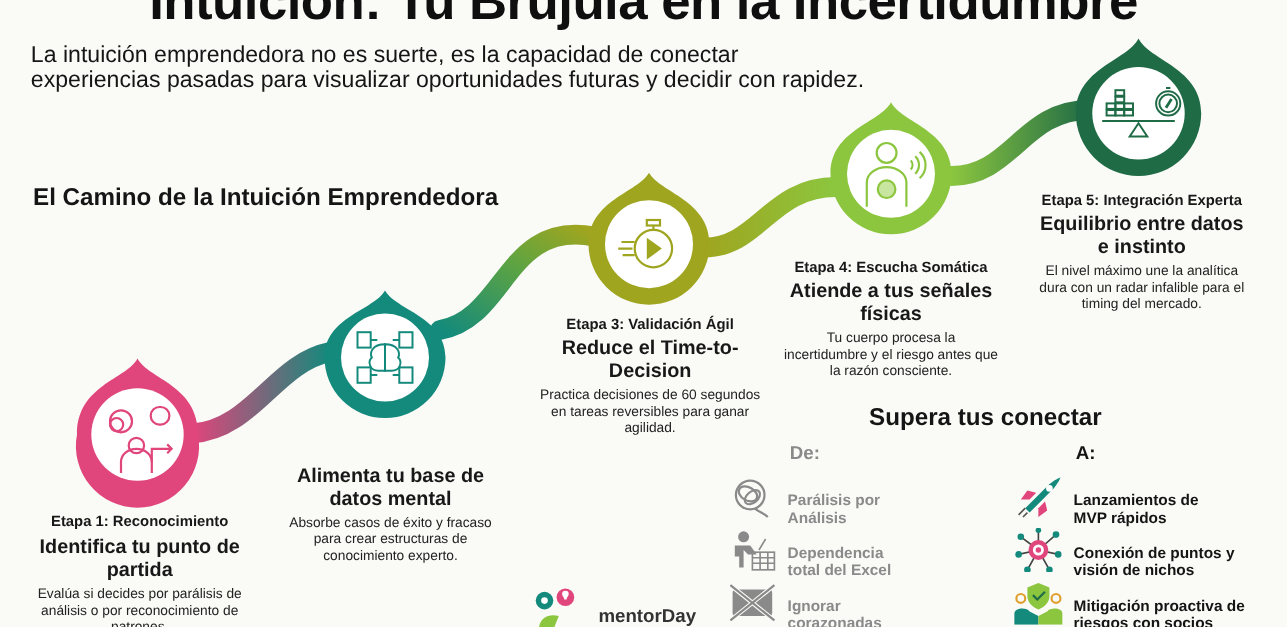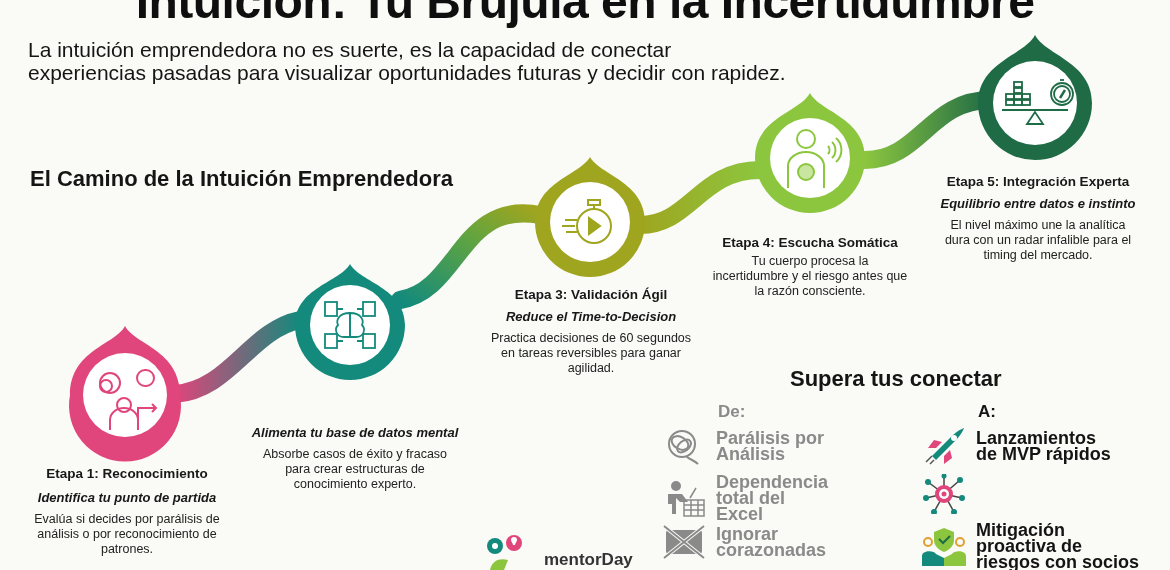--- a/index.html
+++ b/index.html
@@ -4,26 +4,26 @@
 <style>
   * { box-sizing: border-box; margin: 0; padding: 0; }
   html, body { width: 1170px; height: 570px; overflow: hidden; }
   body { background: #fafaf7; font-family: "Liberation Sans", "DejaVu Sans", sans-serif; color: #141414; position: relative; }
   .title { position: absolute; left: 0; right: 0; top: -26px; text-align: center; font-size: 48px; font-weight: 700; letter-spacing: -0.5px; color: #0f0f0f; white-space: nowrap; }
   .intro { position: absolute; left: 28px; top: 38px; width: 760px; font-size: 21px; line-height: 23px; color: #151515; }
   .section-title { position: absolute; left: 30px; top: 166px; font-size: 22px; font-weight: 700; color: #151515; }
   svg.path { position: absolute; left: 0; top: 0; }
   .stage-text { position: absolute; text-align: center; color: #181818; }
   .stage-label { font-size: 13.5px; font-weight: 700; white-space: nowrap; }
-  .stage-heading { font-size: 13px; font-weight: 700; line-height: 21px; margin-top: 4px; font-style: italic; }
+  .stage-heading { font-size: 18px; font-weight: 700; line-height: 21px; margin-top: 4px; }
   .stage-desc { font-size: 12.5px; line-height: 15px; margin-top: 4px; color: #222; }
   .blocks-title { position: absolute; left: 790px; top: 366px; font-size: 22px; font-weight: 700; color: #151515; }
   .col-head { position: absolute; font-size: 17px; font-weight: 700; }
   .row { position: absolute; display: flex; align-items: center; gap: 10px; }
-  .row .txt { font-size: 18px; font-weight: 700; line-height: 16px; }
+  .row .txt { font-size: 14px; font-weight: 700; line-height: 16px; margin-top: 20px; }
   .from .txt { color: #8a8a8a; }
   .to .txt { color: #141414; }
   .logo { position: absolute; left: 486px; top: 534px; display: flex; align-items: flex-end; gap: 14px; }
   .logo-text { font-size: 17px; font-weight: 700; color: #333; margin-left: 4px; }
 </style>
 </head>
 <body>
 
 <div class="title">Intuición: Tu Brújula en la Incertidumbre</div>
 <div class="intro">La intuición emprendedora no es suerte, es la capacidad de conectar experiencias pasadas para visualizar oportunidades futuras y decidir con rapidez.</div>
@@ -138,20 +138,21 @@
 </div>
 
 <div class="stage-text" style="left:486px; top:287px; width:210px;">
   <div class="stage-label">Etapa 3: Validación Ágil</div>
   <div class="stage-heading">Reduce el Time-to-Decision</div>
   <div class="stage-desc">Practica decisiones de 60 segundos en tareas reversibles para ganar agilidad.</div>
 </div>
 
 <div class="stage-text" style="left:712px; top:235px; width:196px;">
   <div class="stage-label">Etapa 4: Escucha Somática</div>
+  <div class="stage-heading">Atiende a tus señales físicas</div>
   <div class="stage-desc">Tu cuerpo procesa la incertidumbre y el riesgo antes que la razón consciente.</div>
 </div>
 
 <div class="stage-text" style="left:938px; top:174px; width:200px;">
   <div class="stage-label">Etapa 5: Integración Experta</div>
   <div class="stage-heading">Equilibrio entre datos e instinto</div>
   <div class="stage-desc">El nivel máximo une la analítica dura con un radar infalible para el timing del mercado.</div>
 </div>
 
 <div class="blocks-title">Supera tus conectar</div>
@@ -213,20 +214,21 @@
     <g fill="#138a7c">
         <circle cx="6" cy="8" r="3"></circle>
         <circle cx="38" cy="6" r="3"></circle>
         <circle cx="4" cy="24" r="3"></circle>
         <circle cx="40" cy="24" r="3"></circle>
         <circle cx="12" cy="38" r="3"></circle>
         <circle cx="32" cy="38" r="3"></circle>
         <circle cx="22" cy="2" r="2.5"></circle>
       </g>
   </svg>
+  <div class="txt" style="width:160px;">Conexión de puntos y visión de nichos</div>
 </div>
 <div class="row to" style="left:922px; top:522px;">
   <svg width="44" height="40" viewBox="0 0 44 40">
     <path d="M22 2 L32 6 V14 C32 20 27 24 22 26 C17 24 12 20 12 14 V6 Z" fill="#8cc63f"></path>
     <path d="M17 13 l4 4 l7 -7" stroke="#1f6b46" stroke-width="2" fill="none"></path>
     <circle cx="6" cy="16" r="4" fill="none" stroke="#e0a030" stroke-width="2"></circle>
     <circle cx="38" cy="16" r="4" fill="none" stroke="#e0a030" stroke-width="2"></circle>
     <path d="M0 40 V30 C0 24 12 24 14 28 L22 32 V40 Z" fill="#138a7c"></path>
     <path d="M44 40 V30 C44 24 32 24 30 28 L22 32 V40 Z" fill="#8cc63f"></path>
   </svg>

